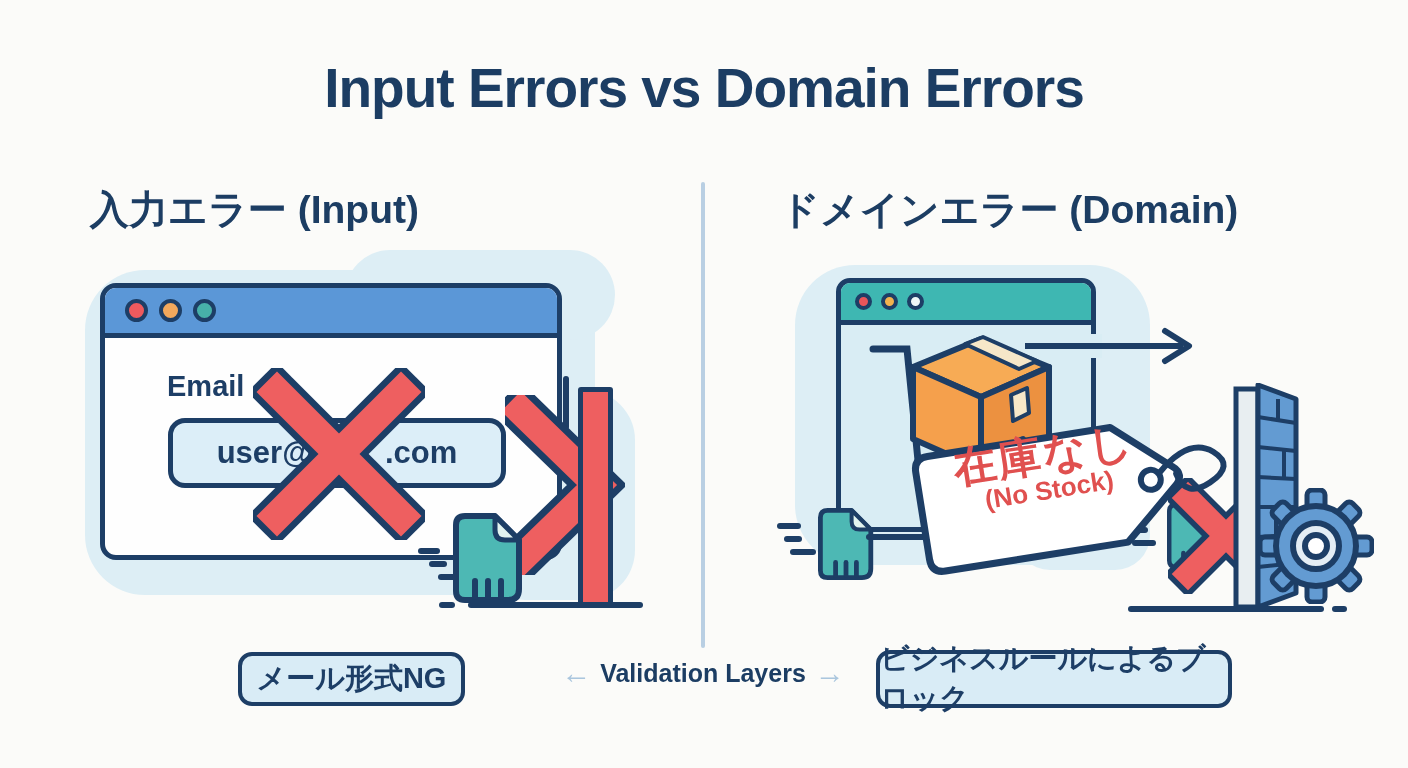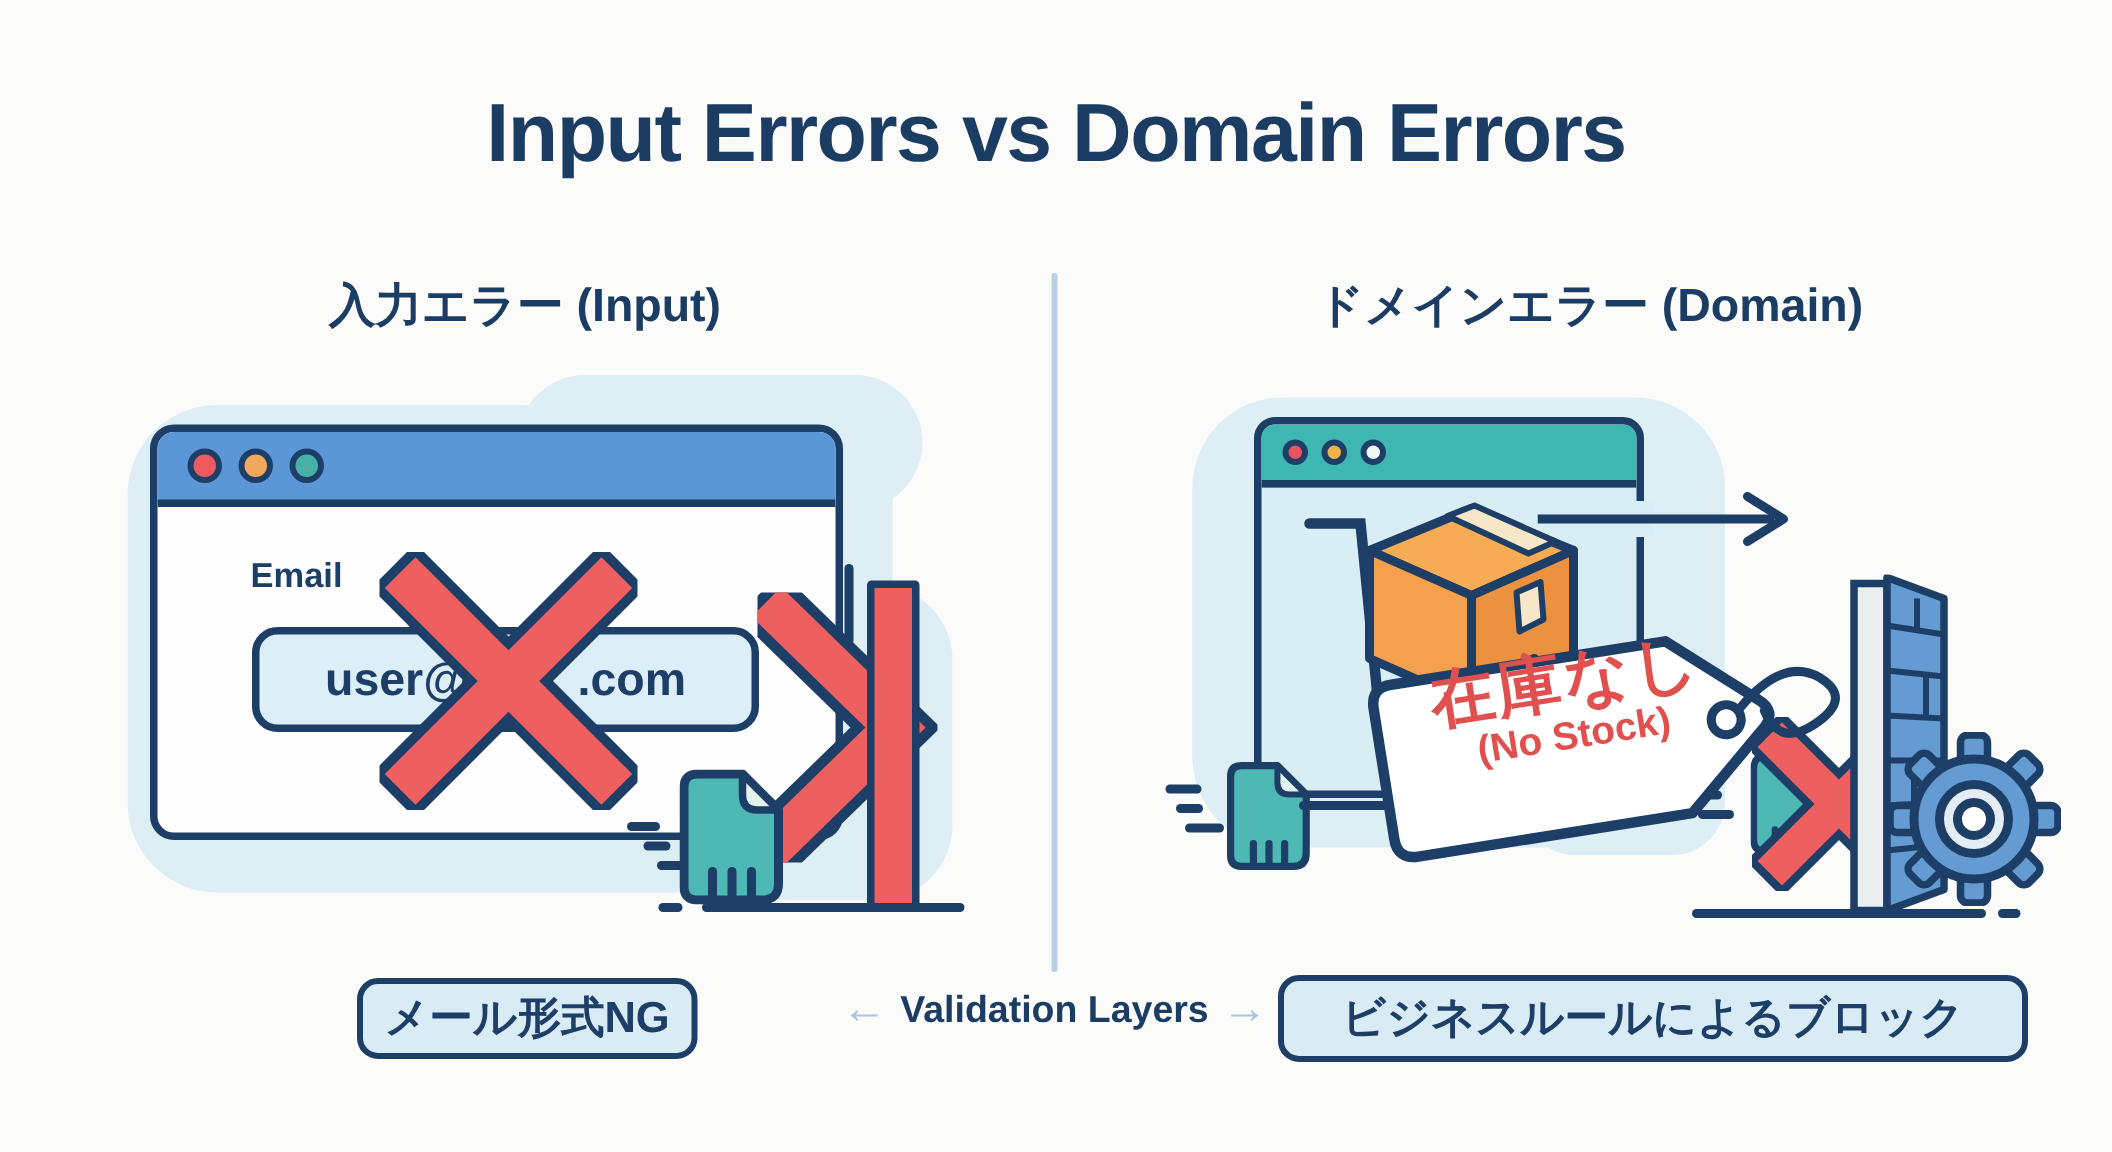--- a/index.html
+++ b/index.html
@@ -6,42 +6,42 @@
   html,body { width:1408px; height:768px; }
   body {
     font-family:"Liberation Sans","DejaVu Sans",sans-serif;
     background:#fbfbf9; position:relative; overflow:hidden; color:#1d3e66;
   }
   .abs { position:absolute; }
 
   
   .main-title { top:56px; left:0; width:1408px; text-align:center;
     font-size:55px; font-weight:800; color:#1c3d63; letter-spacing:-1px; }
-  .col-heading { top:183px; font-size:31px; font-weight:800; color:#1c3d63; text-align:center; }
+  .col-heading { top:183px; font-size:39px; font-weight:800; color:#1c3d63; }
   .col-heading.left  { left:90px;  width:520px; }
   .col-heading.right { left:780px; width:560px; }
 
   
   .divider { left:701px; top:182px; width:4px; height:466px; background:#b9cfe3; border-radius:2px; }
 
   
   .blob { background:#ddeef5; border-radius:60px; }
   .dash { height:6px; background:#1d3e66; border-radius:3px; }
   .groundline { height:6px; background:#1d3e66; border-radius:3px; }
 
   .browser { border:5px solid #1d3e66; border-radius:16px; overflow:hidden; }
   .browser-header { display:flex; align-items:center; border-bottom:5px solid #1d3e66; }
   .dot { border-radius:50%; border:4px solid #1d3e66; }
 
   
   .lpanel { left:85px; top:250px; width:580px; height:380px; }
   .lwin { left:15px; top:33px; width:462px; height:277px; background:#fefefe; }
   .lwin .browser-header { height:50px; background:#5b97d7; padding-left:20px; gap:11px; }
   .lwin .dot { width:23px; height:23px; }
-  .email-label { left:82px; top:120px; font-size:23px; font-weight:800; color:#1d3e66; }
+  .email-label { left:82px; top:120px; font-size:29px; font-weight:800; color:#1d3e66; }
   .email-input { left:83px; top:168px; width:338px; height:70px; background:#dceef8;
     border:5px solid #1d3e66; border-radius:17px; display:flex; align-items:center;
     justify-content:center; font-size:31px; font-weight:800; color:#1d3e66; }
   .email-gap { width:64px; }
   .barrier { left:493px; top:137px; width:35px; height:221px; background:#ee5f60;
     border:5px solid #1d3e66; border-radius:3px; }
   .bounce-top { left:478px; top:126px; width:6px; height:54px; background:#1d3e66; border-radius:3px; }
   .bounce-arc { left:448px; top:266px; width:42px; height:38px;
     border-right:6px solid #1d3e66; border-bottom:6px solid #1d3e66; border-bottom-right-radius:40px; }
 
@@ -56,21 +56,21 @@
   .tagtext { left:158px; top:182px; width:236px; text-align:center;
     transform:rotate(-9deg); color:#e0504f; z-index:6; }
   .tagtext .jp { font-size:43px; font-weight:800; letter-spacing:2px; line-height:1.05; }
   .tagtext .en { font-size:26px; font-weight:800; margin-top:-2px; }
 
   
   .badge { background:#d9ecf6; border:4px solid #1d3e66; border-radius:14px;
     display:flex; align-items:center; justify-content:center;
     font-size:29px; font-weight:800; color:#1d3e66; }
   .badge.left  { left:238px; top:652px; width:227px; height:54px; }
-  .badge.right { left:852px; top:650px; width:500px; height:58px; }
+  .badge.right { left:876px; top:650px; width:356px; height:58px; }
   .vlayers { left:555px; top:656px; width:296px; text-align:center; color:#1c3d63; }
   .vlayers .row1 { display:flex; align-items:center; justify-content:center; gap:9px;
     font-size:25px; font-weight:800; }
   .vlayers .arrow { color:#aac6de; font-size:30px; font-weight:700; }
   .vlayers .row2 { font-size:25px; font-weight:800; margin-top:2px; }
 </style>
 </head>
 <body>
 
 <div class="abs main-title">Input Errors vs Domain Errors</div>

